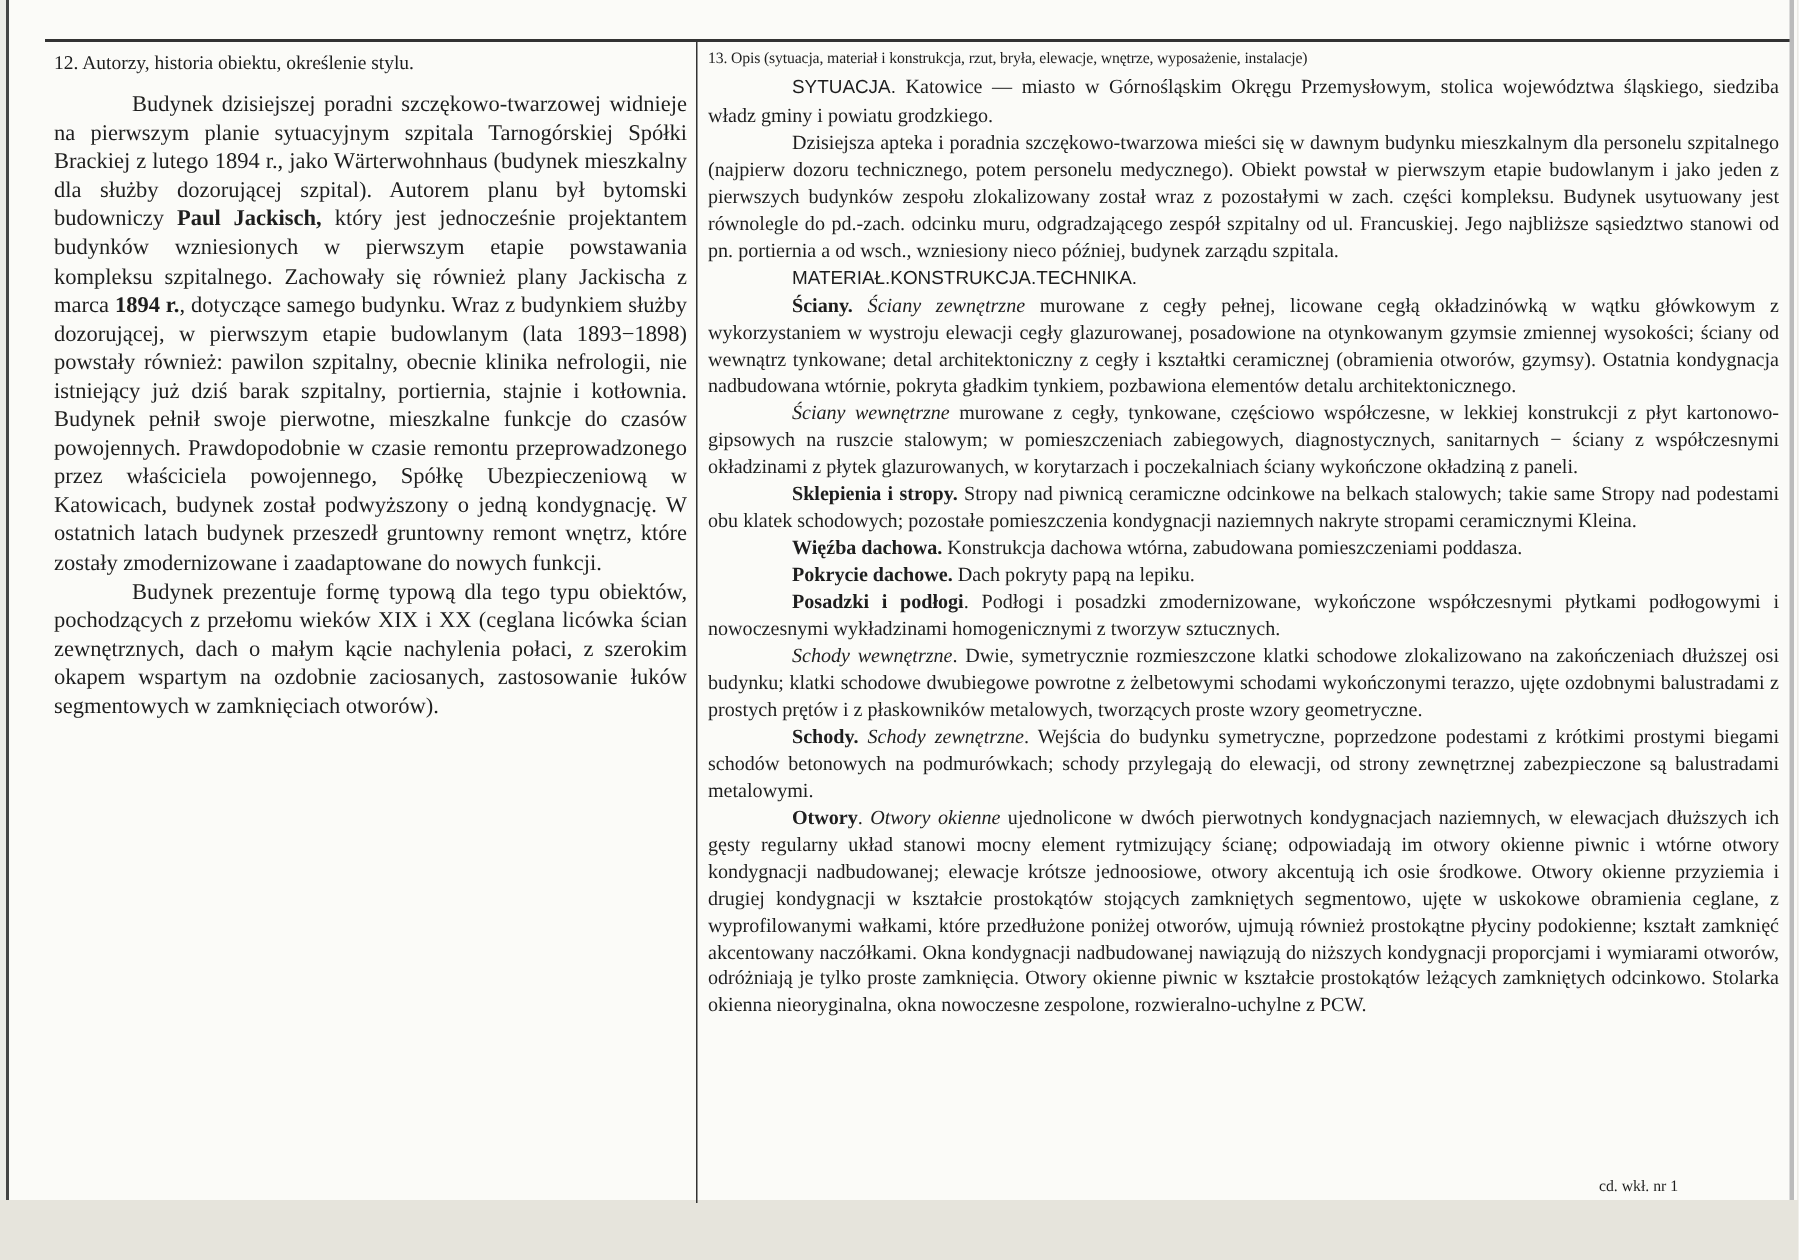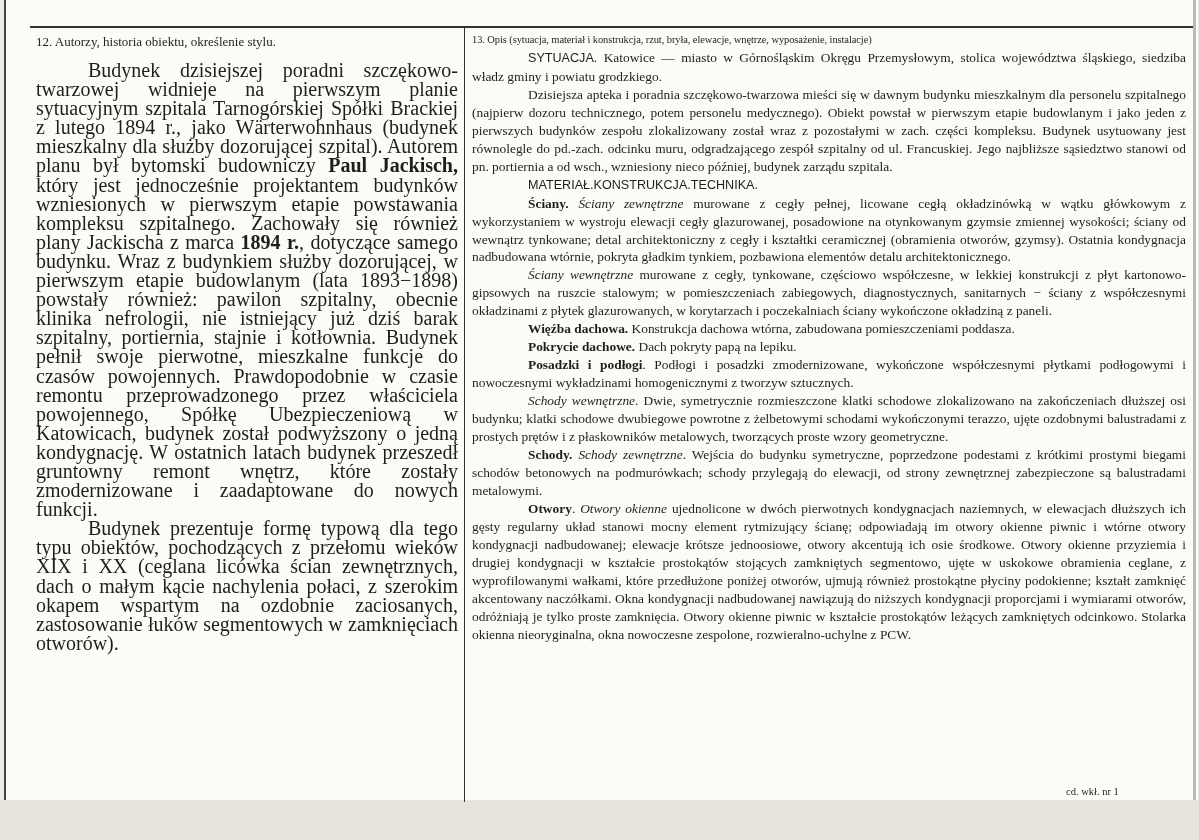--- a/index.html
+++ b/index.html
@@ -32,21 +32,21 @@
     }
     .left-col {
       position:absolute; left:36px; top:34px; width:422px;
     }
     .right-col {
       position:absolute; left:472px; top:33px; width:714px;
     }
     .sec-head-left { font-size:13px; line-height:16px; margin-bottom:11px; }
     .sec-head-right { font-size:10.5px; line-height:14px; margin-bottom:2px; letter-spacing:-0.1px; }
     .lp {
-      font-size:20px; line-height:19.1px; text-align:justify; margin:0;
+      font-size:15px; line-height:19.1px; text-align:justify; margin:0;
       text-indent:52px;
     }
     .rp {
       font-size:13.4px; line-height:17.95px; text-align:justify; margin:0;
       text-indent:56px;
     }
     .sans { font-family:"Liberation Sans","DejaVu Sans",sans-serif; font-size:12.6px; }
     b { font-weight:bold; }
     .bi { font-weight:bold; }
     .it { font-style:italic; }
@@ -75,20 +75,21 @@
   <p class="rp"><span class="sans">SYTUACJA.</span><span> Katowice — miasto w Górnośląskim Okręgu Przemysłowym, stolica województwa śląskiego, siedziba władz gminy i powiatu grodzkiego.</span></p>
 
   <p class="rp">Dzisiejsza apteka i poradnia szczękowo-twarzowa mieści się w dawnym budynku mieszkalnym dla personelu szpitalnego (najpierw dozoru technicznego, potem personelu medycznego). Obiekt powstał w pierwszym etapie budowlanym i jako jeden z pierwszych budynków zespołu zlokalizowany został wraz z pozostałymi w zach. części kompleksu. Budynek usytuowany jest równolegle do pd.-zach. odcinku muru, odgradzającego zespół szpitalny od ul. Francuskiej. Jego najbliższe sąsiedztwo stanowi od pn. portiernia a od wsch., wzniesiony nieco później, budynek zarządu szpitala.</p>
 
   <p class="rp"><span class="sans">MATERIAŁ.KONSTRUKCJA.TECHNIKA.</span></p>
 
   <p class="rp"><span class="bi">Ściany.</span> <span class="it">Ściany zewnętrzne</span><span> murowane z cegły pełnej, licowane cegłą okładzinówką w wątku główkowym z wykorzystaniem w wystroju elewacji cegły glazurowanej, posadowione na otynkowanym gzymsie zmiennej wysokości; ściany od wewnątrz tynkowane; detal architektoniczny z cegły i kształtki ceramicznej (obramienia otworów, gzymsy). Ostatnia kondygnacja nadbudowana wtórnie, pokryta gładkim tynkiem, pozbawiona elementów detalu architektonicznego.</span></p>
 
   <p class="rp"><span class="it">Ściany wewnętrzne</span><span>  murowane z cegły, tynkowane, częściowo współczesne, w lekkiej konstrukcji z płyt kartonowo-gipsowych na ruszcie stalowym; w pomieszczeniach zabiegowych, diagnostycznych, sanitarnych − ściany z współczesnymi okładzinami z płytek glazurowanych, w korytarzach i poczekalniach ściany wykończone okładziną z paneli.</span></p>
 
+  <p class="rp"><span class="bi">Sklepienia i stropy.</span><span>  Stropy nad piwnicą ceramiczne odcinkowe na belkach stalowych; takie same Stropy nad podestami obu klatek schodowych; pozostałe pomieszczenia kondygnacji naziemnych nakryte stropami ceramicznymi Kleina.</span></p>
 
   <p class="rp"><span class="bi">Więźba dachowa.</span><span>  Konstrukcja dachowa wtórna, zabudowana pomieszczeniami poddasza.</span></p>
 
   <p class="rp"><span class="bi">Pokrycie dachowe.</span><span>  Dach pokryty papą na lepiku.</span></p>
 
   <p class="rp"><span class="bi">Posadzki i podłogi</span><span>. Podłogi i posadzki zmodernizowane, wykończone współczesnymi płytkami podłogowymi i nowoczesnymi wykładzinami homogenicznymi z tworzyw sztucznych.</span></p>
 
   <p class="rp"><span class="it">Schody wewnętrzne</span><span>. Dwie, symetrycznie rozmieszczone klatki schodowe zlokalizowano na zakończeniach dłuższej osi budynku; klatki schodowe dwubiegowe powrotne z  żelbetowymi schodami wykończonymi terazzo, ujęte ozdobnymi balustradami z prostych prętów i z płaskowników metalowych, tworzących proste wzory geometryczne.</span></p>
 
   <p class="rp"><span class="bi">Schody.</span> <span class="it">Schody zewnętrzne</span><span>. Wejścia do budynku symetryczne, poprzedzone podestami z krótkimi prostymi biegami schodów betonowych na podmurówkach; schody przylegają do elewacji, od strony zewnętrznej zabezpieczone są balustradami metalowymi.</span></p>

